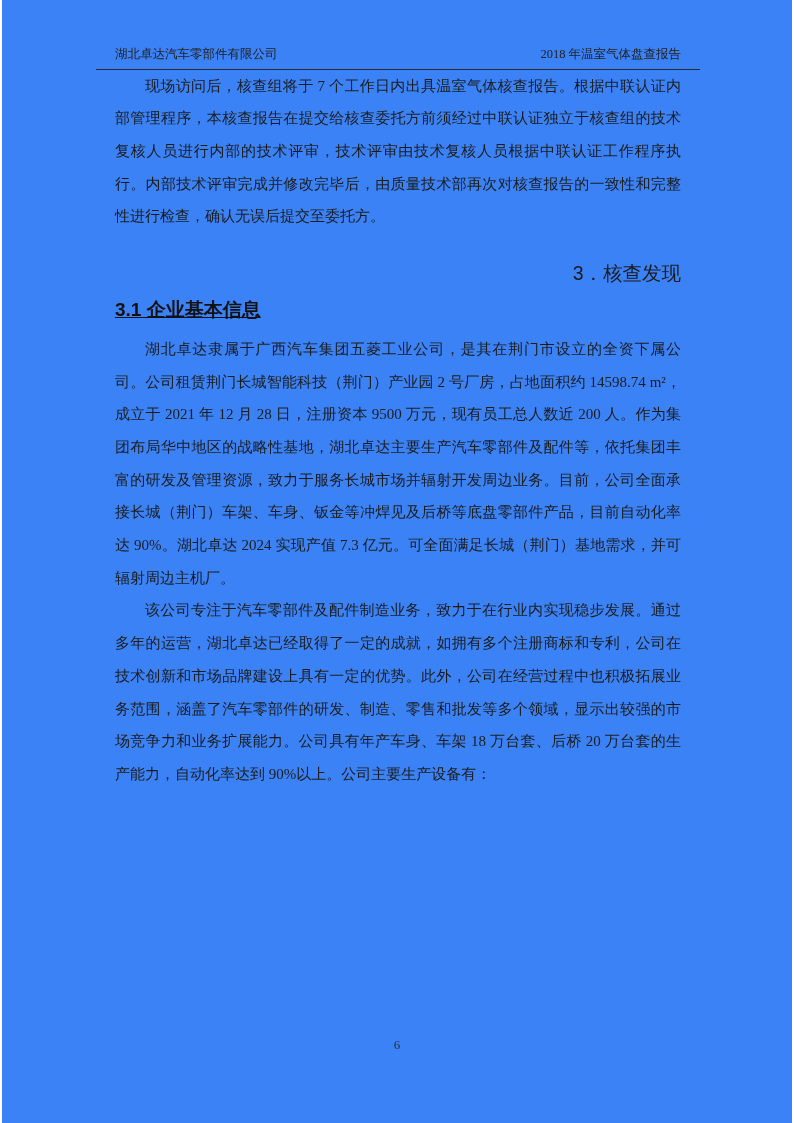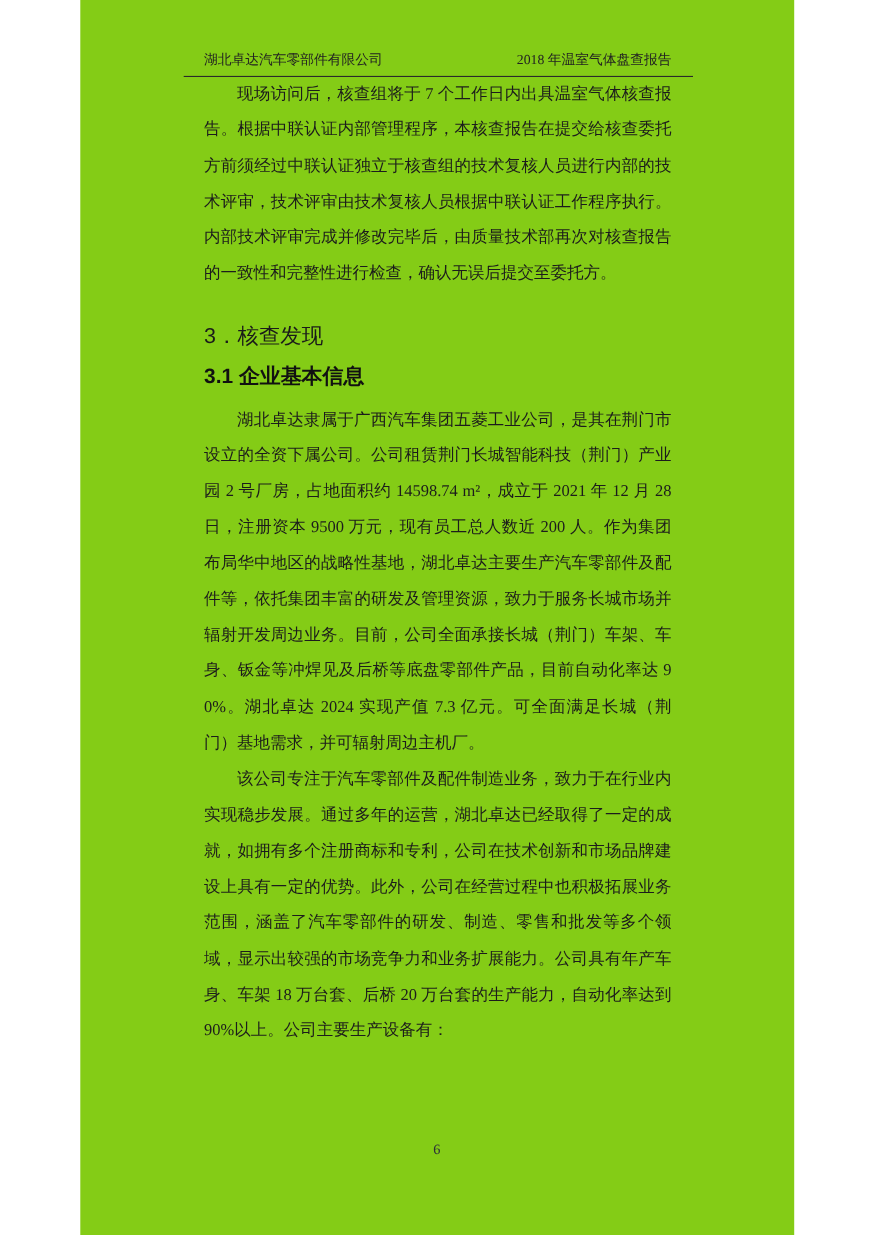--- a/index.html
+++ b/index.html
@@ -2,24 +2,24 @@
 <html lang="zh"><head>
 <meta charset="utf-8">
 <style>
   html, body {
     margin: 0;
     padding: 0;
     background: #ffffff;
   }
   .page {
     position: relative;
-    width: 649px;
+    width: 790px;
     height: 1123px;
     margin: 0 auto;
-    background: #84cc16;
+    background: #3b82f6;
     box-sizing: border-box;
     padding: 46px 111px 0 113px;
     font-family: "Liberation Serif", serif;
     color: #1c1c1c;
     overflow: hidden;
   }
   .header {
     display: flex;
     justify-content: space-between;
     align-items: flex-end;
@@ -38,22 +38,23 @@
     margin: 24px 0 10px 0;
     line-height: 1.3;
   }
   .h-l1 {
     font-family: "Liberation Sans", sans-serif;
     font-weight: normal;
     font-size: 19.5px;
     color: #1a1a1a;
     margin: 28px 0 8px 0;
     line-height: 1.3;
+    text-align: right;
   }
-  .h-31 { margin-top: 12px; }
+  .h-31 { margin-top: 12px; text-decoration: underline; }
   p.body {
     font-size: 15px;
     line-height: 2.18;
     text-align: justify;
     text-indent: 2em;
     margin: 0;
     color: #1c1c1c;
     word-break: break-all;
   }
   .footer {

